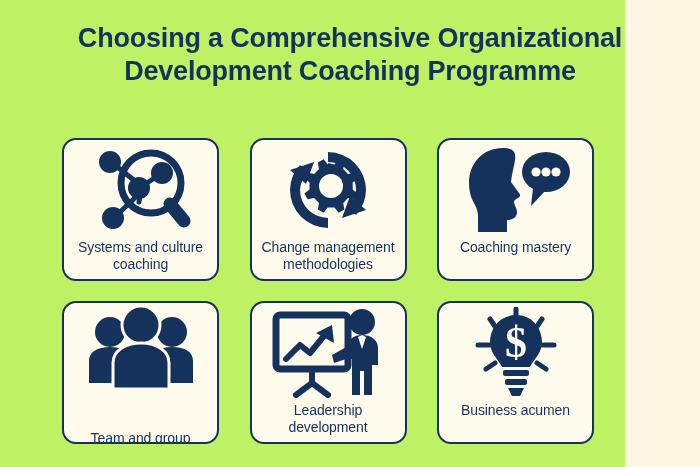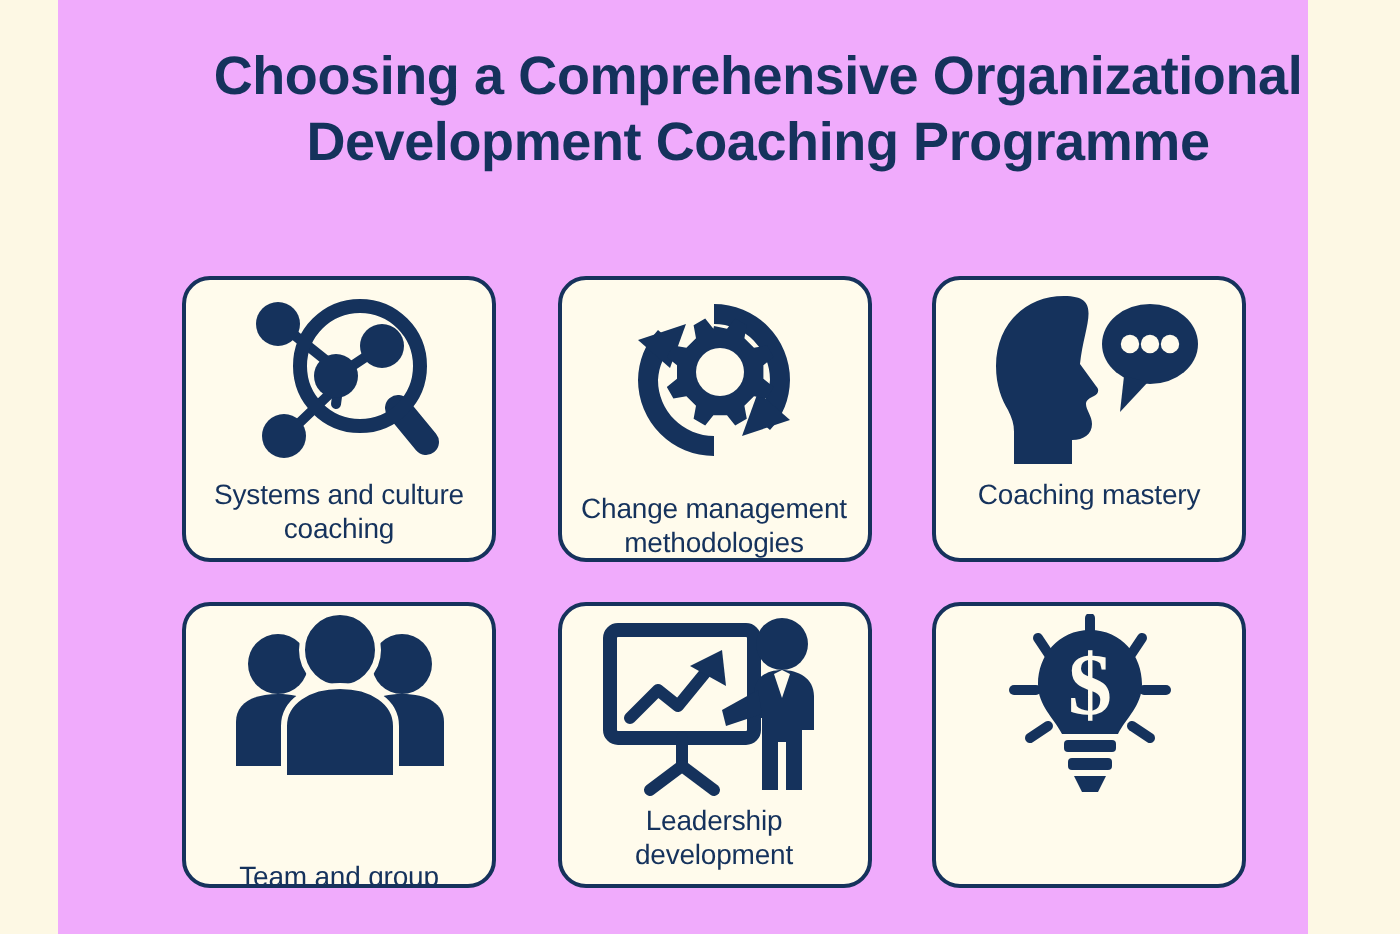--- a/index.html
+++ b/index.html
@@ -11,22 +11,21 @@
     height: 467px;
     background: #FDF8E4;
     font-family: "Liberation Sans", sans-serif;
     overflow: hidden;
     position: relative;
   }
   .page {
     width: 625px;
     height: 467px;
     position: relative;
-    background: #f0abfc;
-    margin-left: 29px;
+    background: #bef264;
   }
   .title {
     position: absolute;
     top: 22px;
     left: 40px;
     width: 620px;
     text-align: center;
     font-size: 27px;
     line-height: 33px;
     font-weight: bold;
@@ -49,21 +48,21 @@
     border-radius: 14px;
     position: relative;
     display: flex;
     flex-direction: column;
     align-items: center;
     justify-content: flex-start;
     box-sizing: border-box;
     overflow: hidden;
   }
   .card-1 { grid-column: 1; grid-row: 1; }
-  .card-2 { grid-column: 3; grid-row: 1; justify-content: space-between; }
+  .card-2 { grid-column: 3; grid-row: 1; }
   .card-3 { grid-column: 5; grid-row: 1; }
   .card-4 { grid-column: 1; grid-row: 3; gap: 36px; }
   .card-5 { grid-column: 3; grid-row: 3; }
   .card-6 { grid-column: 5; grid-row: 3; }
 
   .icon-wrap {
     height: 96px;
     width: 100%;
     display: flex;
     align-items: center;
@@ -235,16 +234,17 @@
             <path d="M50 8 C34 8 24 21 24 35 C24 46 32 52 36 60 L64 60 C68 52 76 46 76 35 C76 21 66 8 50 8 Z" stroke="none"></path>
 
             <rect x="37" y="63" width="26" height="6" rx="2" stroke="none"></rect>
             <rect x="39" y="72" width="22" height="6" rx="2" stroke="none"></rect>
             <path d="M42 81 L58 81 L54 89 L46 89 Z" stroke="none"></path>
 
             <text x="50" y="50" font-family="'Liberation Serif', serif" font-size="44" font-weight="bold" fill="#FFFBEC" stroke="none" text-anchor="middle">$</text>
           </g>
         </svg>
       </div>
+      <div class="card-label">Business acumen</div>
     </div>
 
   </div>
 </div>
 
 </body></html>

